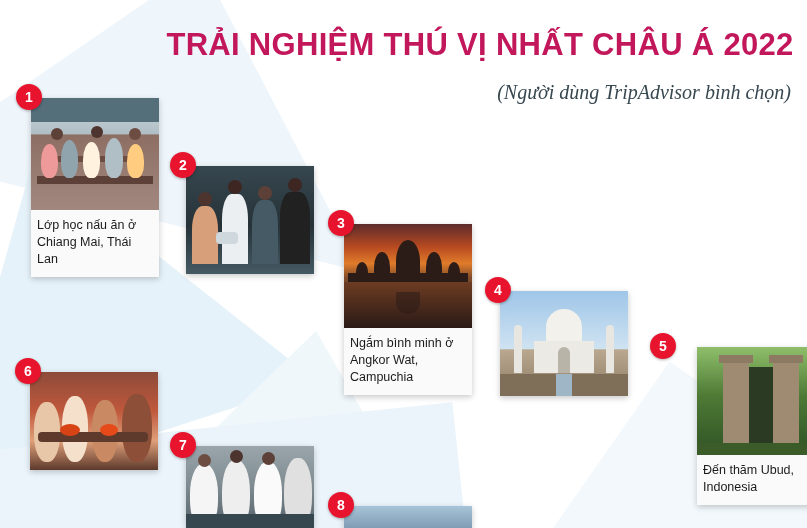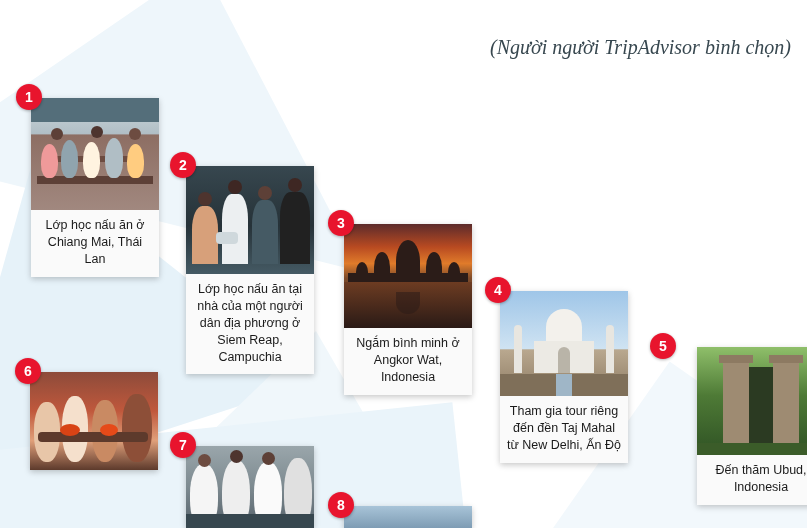--- a/index.html
+++ b/index.html
@@ -125,21 +125,20 @@
   .card-photo {
     width: 100%;
     position: relative;
     overflow: hidden;
     display: block;
   }
   .card-caption {
     font-size: 12.5px;
     line-height: 1.35;
     color: #1b1b1b;
-    text-align: center;
     padding: 7px 6px 9px 6px;
   }
   .badge {
     position: absolute;
     width: 26px;
     height: 26px;
     border-radius: 50%;
     background: #e8142d;
     color: #ffffff;
     font-size: 14px;
@@ -201,21 +200,22 @@
 
 <div class="bg-layer">
   <div class="bg-tri-1"></div>
   <div class="bg-tri-2"></div>
   <div class="bg-tri-3"></div>
   <div class="bg-tri-4"></div>
   <div class="bg-band"></div>
 </div>
 
 <div class="header">
-  <div class="subtitle">(Người người TripAdvisor bình chọn)</div>
+  <div class="title-line-2">TRẢI NGHIỆM THÚ VỊ NHẤT CHÂU Á 2022</div>
+  <div class="subtitle">(Người dùng TripAdvisor bình chọn)</div>
 </div>
 
 <div class="badge" style="left:16px; top:84px;">1</div>
 <div class="card" style="left:31px; top:98px; width:128px;">
   <div class="card-photo" style="height:112px;">
     <div class="ph ph1">
       <div class="roof"></div>
       <div class="t" style="left:6px; top:78px; width:116px; height:8px;"></div>
       <div class="t" style="left:16px; top:58px; width:96px; height:6px; background:#6d4c41;"></div>
       <div class="p" style="left:10px; top:46px; width:17px; height:34px; background:#ef9a9a;"></div>
@@ -239,54 +239,52 @@
       <div class="p" style="left:36px; top:28px; width:26px; height:70px; background:#eceff1; border-radius:36% 36% 0 0;"></div>
       <div class="p" style="left:66px; top:34px; width:26px; height:64px; background:#455a64; border-radius:38% 38% 0 0;"></div>
       <div class="p" style="left:94px; top:26px; width:30px; height:72px; background:#212121; border-radius:34% 34% 0 0;"></div>
       <div class="p" style="left:12px; top:26px; width:14px; height:14px; background:#4e342e; border-radius:50%;"></div>
       <div class="p" style="left:42px; top:14px; width:14px; height:14px; background:#3e2723; border-radius:50%;"></div>
       <div class="p" style="left:72px; top:20px; width:14px; height:14px; background:#5d4037; border-radius:50%;"></div>
       <div class="p" style="left:102px; top:12px; width:14px; height:14px; background:#3e2723; border-radius:50%;"></div>
       <div class="p" style="left:30px; top:66px; width:22px; height:12px; background:#cfd8dc; border-radius:4px;"></div>
     </div>
   </div>
-  <div class="card-caption">Lớp học nấu ăn tại nhà của một người dân địa phương ở Siem Reap, Campuchia</div>
 </div>
 
 <div class="badge" style="left:328px; top:210px;">3</div>
 <div class="card" style="left:344px; top:224px; width:128px;">
   <div class="card-photo" style="height:104px;">
     <div class="ph ph3">
       <div class="tower" style="left:52px; width:24px; height:42px;"></div>
       <div class="tower" style="left:30px; width:16px; height:30px;"></div>
       <div class="tower" style="left:82px; width:16px; height:30px;"></div>
       <div class="tower" style="left:12px; width:12px; height:20px;"></div>
       <div class="tower" style="left:104px; width:12px; height:20px;"></div>
       <div style="position:absolute; left:4px; bottom:44%; width:120px; height:9px; background:#2b1c18;"></div>
       <div class="water"></div>
       <div style="position:absolute; left:52px; bottom:14px; width:24px; height:22px; background:rgba(43,28,24,0.55); border-radius:0 0 50% 50%;"></div>
     </div>
   </div>
-  <div class="card-caption">Ngắm bình minh ở Angkor Wat, Indonesia</div>
+  <div class="card-caption">Ngắm bình minh ở Angkor Wat, Campuchia</div>
 </div>
 
 <div class="badge" style="left:485px; top:277px;">4</div>
 <div class="card" style="left:500px; top:291px; width:128px;">
   <div class="card-photo" style="height:105px;">
     <div class="ph ph4">
       <div class="min" style="left:14px; top:34px; width:8px; height:48px;"></div>
       <div class="min" style="right:14px; top:34px; width:8px; height:48px;"></div>
       <div class="dome" style="left:46px; top:18px; width:36px; height:36px;"></div>
       <div class="base" style="left:34px; top:50px; width:60px; height:32px;"></div>
       <div style="position:absolute; left:58px; top:56px; width:12px; height:26px; background:#b9b4a8; border-radius:6px 6px 0 0;"></div>
       <div style="position:absolute; left:0; bottom:0; width:100%; height:22px; background:#7f6f59;"></div>
       <div style="position:absolute; left:56px; bottom:0; width:16px; height:22px; background:#9fb6c7;"></div>
     </div>
   </div>
-  <div class="card-caption">Tham gia tour riêng đến đền Taj Mahal từ New Delhi, Ấn Độ</div>
 </div>
 
 <div class="badge" style="left:650px; top:333px;">5</div>
 <div class="card" style="left:665px; top:347px; width:128px;margin-left:32px;">
   <div class="card-photo" style="height:108px;">
     <div class="ph ph5">
       <div class="gate" style="left:26px; top:14px; width:26px; height:94px;"></div>
       <div class="gate" style="right:26px; top:14px; width:26px; height:94px;"></div>
       <div class="gap" style="left:52px; top:20px; width:24px; height:88px;"></div>
       <div style="position:absolute; left:22px; top:8px; width:34px; height:8px; background:#8d7a62;"></div>

